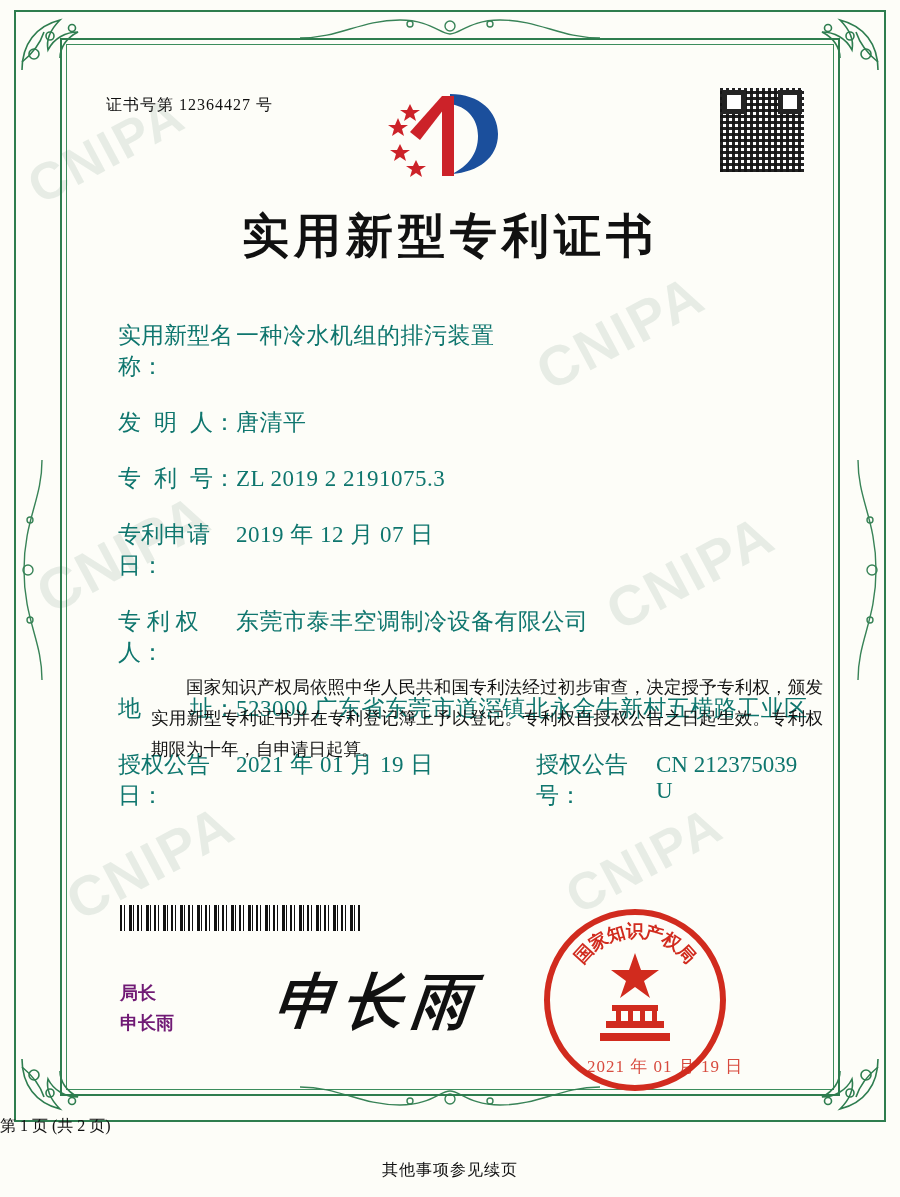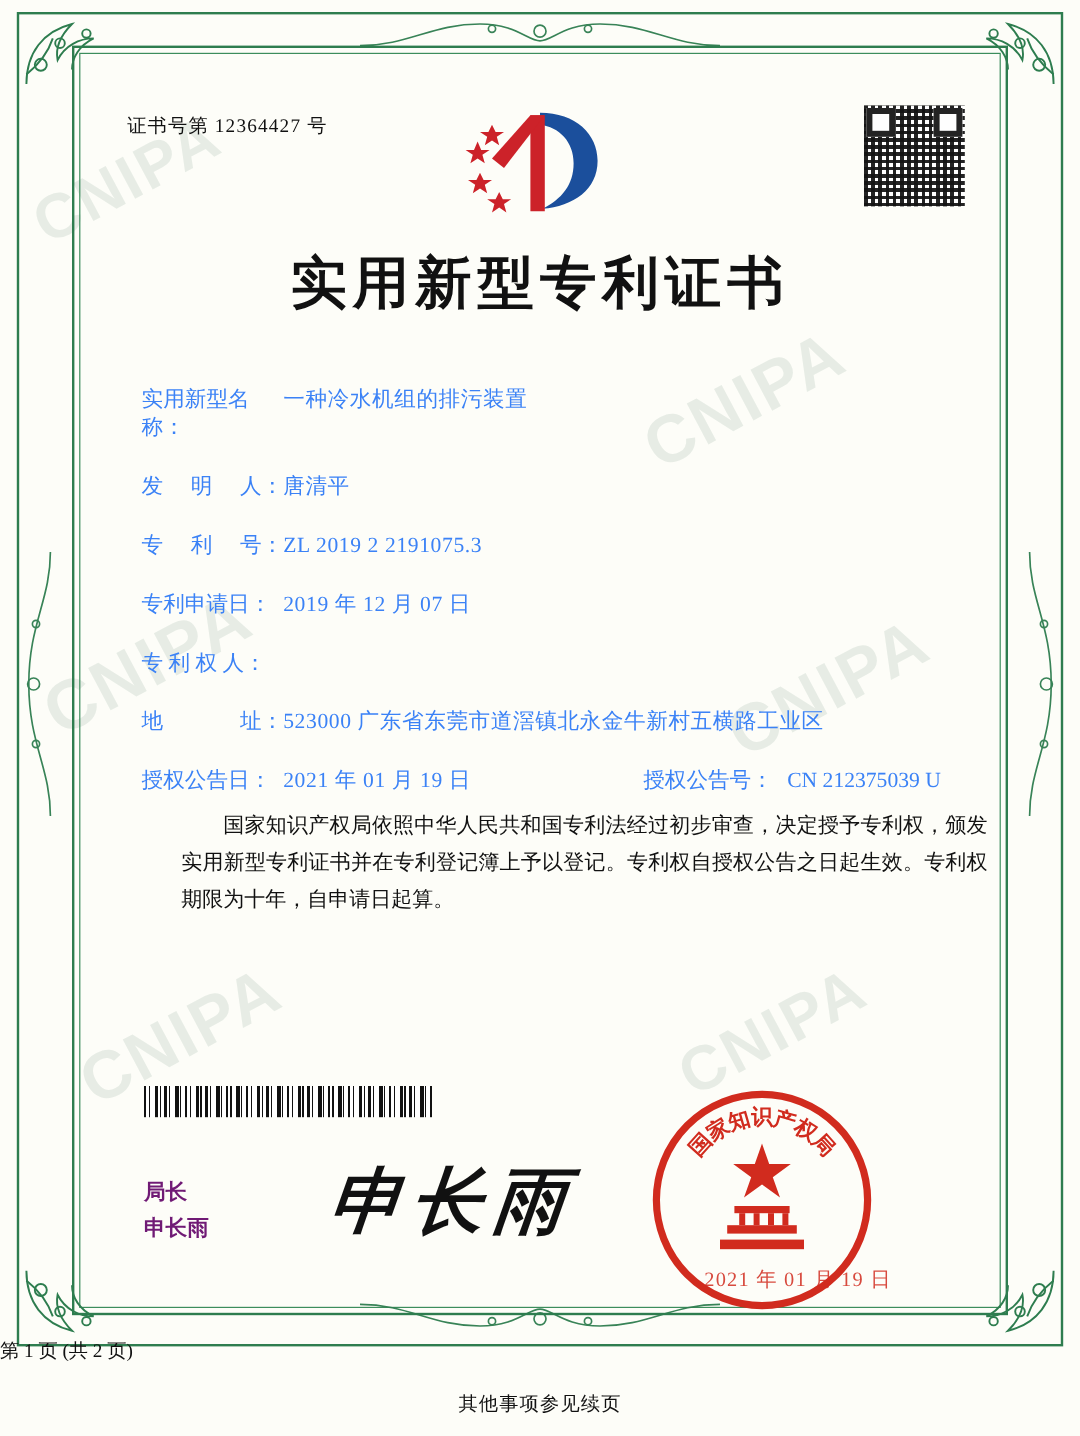--- a/index.html
+++ b/index.html
@@ -133,22 +133,22 @@
   
   .fields {
     position: absolute;
     left: 118px; top: 320px;
     width: 690px;
   }
   .frow {
     display: flex;
     align-items: baseline;
     margin-bottom: 25px;
-    font-size: 18px;
-    color: #3b82f6;
+    font-size: 23px;
+    color: #0f766e;
   }
   .flabel {
     width: 118px;
     flex: 0 0 118px;
     letter-spacing: 0px;
   }
   .flabel.sp {
     display: flex;
     justify-content: space-between;
   }
@@ -366,20 +366,21 @@
         <span>号：</span>
       </div>
       <div class="fvalue">ZL 2019 2 2191075.3</div>
     </div>
     <div class="frow">
       <div class="flabel">专利申请日：</div>
       <div class="fvalue">2019 年 12 月 07 日</div>
     </div>
     <div class="frow">
       <div class="flabel">专 利 权 人：</div>
+      <div class="fvalue">东莞市泰丰空调制冷设备有限公司</div>
     </div>
     <div class="frow">
       <div class="flabel sp">
         <span>地</span>
         <span>址：</span>
       </div>
       <div class="fvalue">523000 广东省东莞市道滘镇北永金牛新村五横路工业区</div>
     </div>
     <div class="frow dual">
       <div class="flabel">授权公告日：</div>

